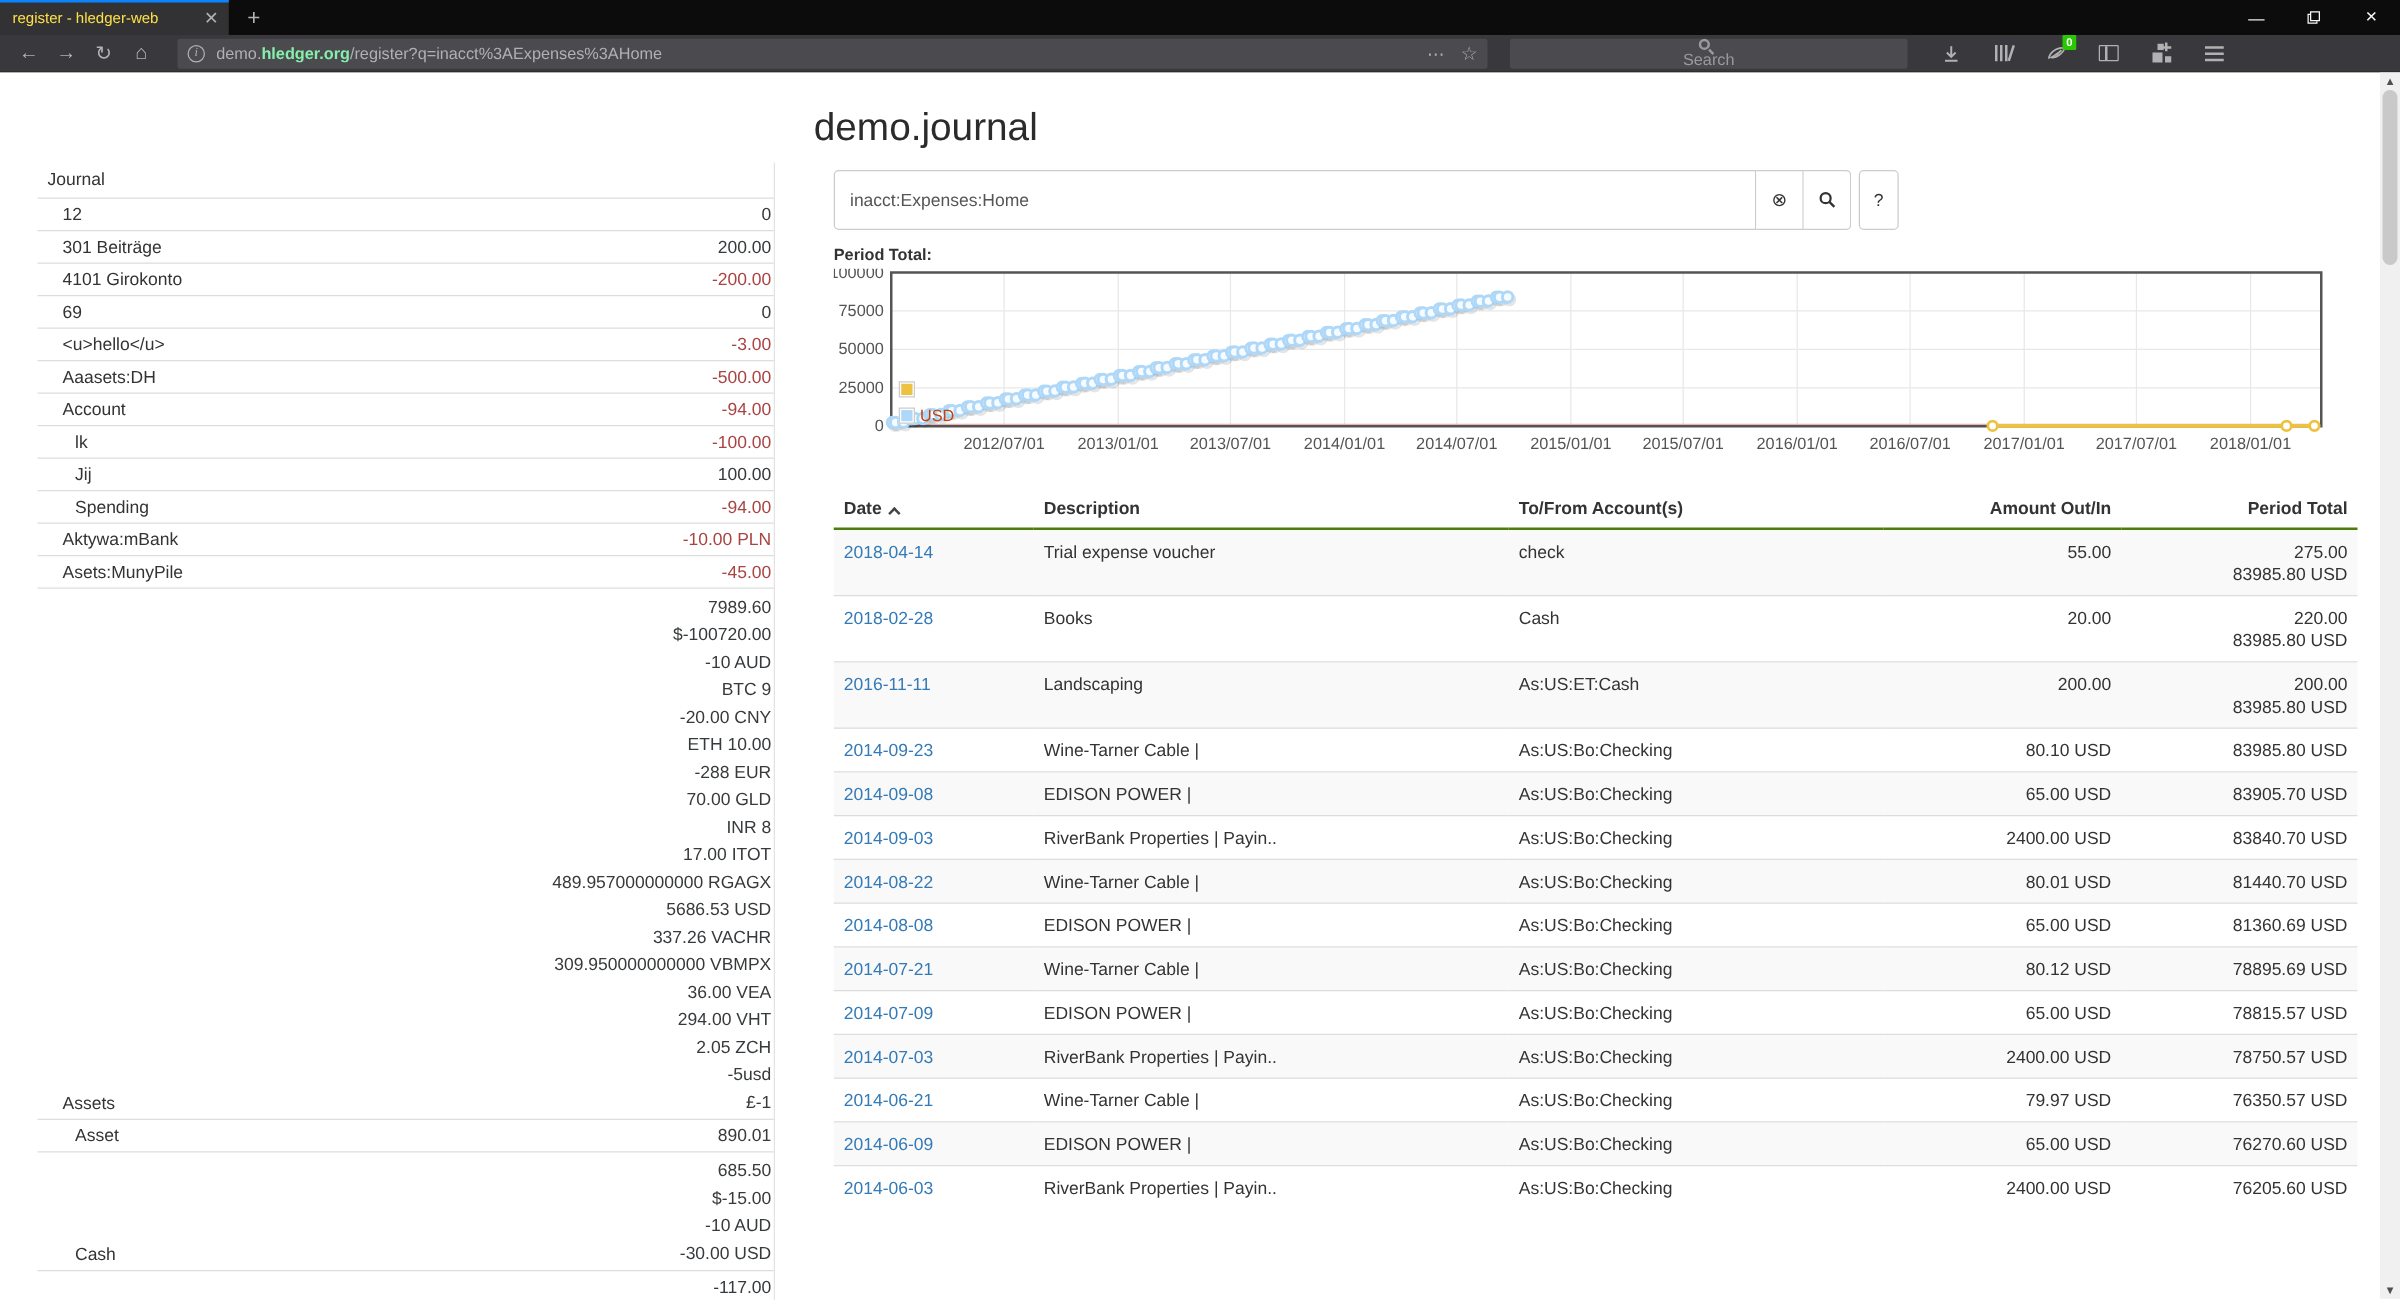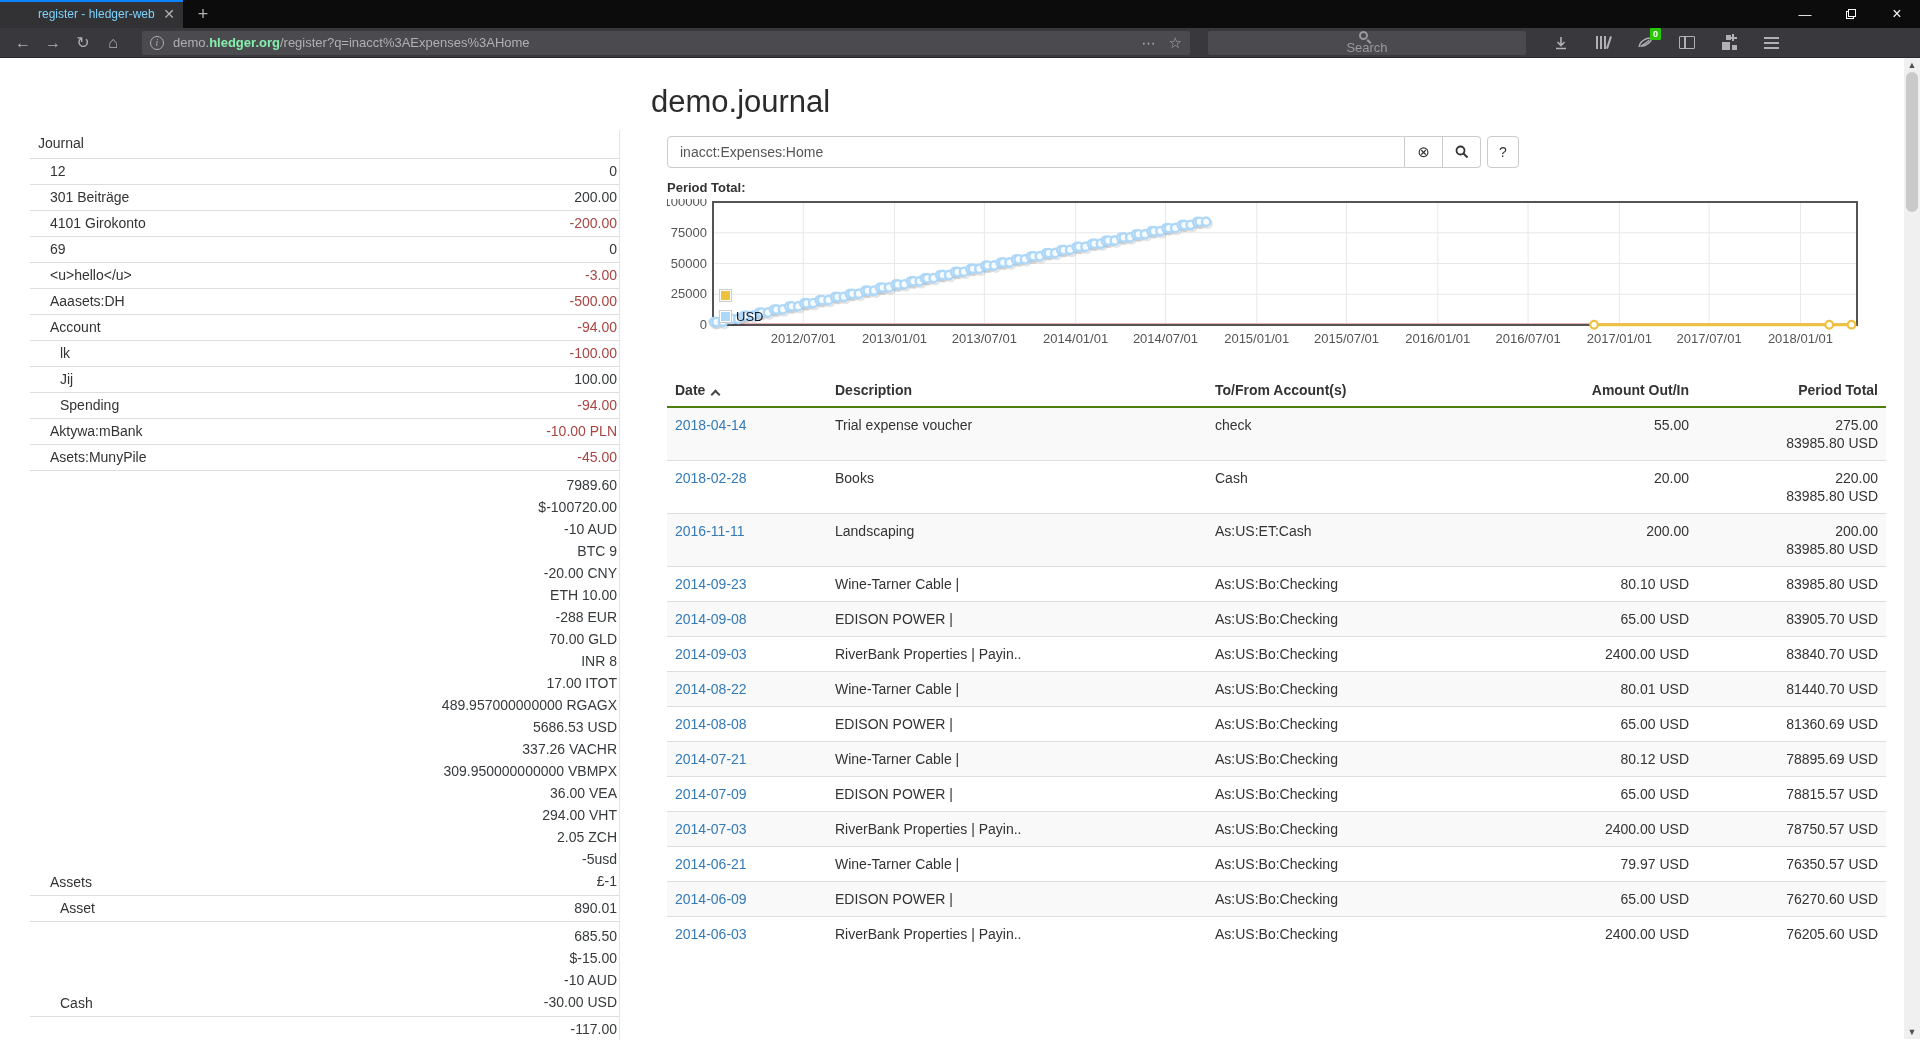--- a/index.html
+++ b/index.html
@@ -4,21 +4,21 @@
 <style>
   * { margin:0; padding:0; box-sizing:border-box; }
   html,body { width:1920px; height:1040px; overflow:hidden; background:#fff;
               font-family:"Liberation Sans", sans-serif; }
 
   
   .tabbar { height:28px; background:#0c0c0d; position:relative; }
   .tab { position:absolute; left:0; top:0; width:183px; height:28px; background:#323234;
          display:flex; align-items:center; padding:0 8px 0 10px; }
   .tab-stripe { position:absolute; left:0; top:0; width:183px; height:2px; background:#0a84ff; }
-  .tab-title { color:#7dd3fc; font-size:12px; flex:1; white-space:nowrap; overflow:hidden;margin-left:28px; }
+  .tab-title { color:#fde047; font-size:12px; flex:1; white-space:nowrap; overflow:hidden; }
   .tab-close { color:#b1b1b3; font-size:14px; margin-left:6px; cursor:default; }
   .newtab { position:absolute; left:188px; top:0; width:30px; height:28px; color:#b1b1b3;
             font-size:18px; display:flex; align-items:center; justify-content:center; }
   .wincontrols { position:absolute; right:0; top:0; height:28px; display:flex; }
   .winbtn { width:46px; height:28px; color:#f9f9fa; display:flex; align-items:center;
             justify-content:center; font-size:13px; }
   .restore-glyph { position:relative; width:10px; height:10px; }
   .restore-glyph .r1 { position:absolute; left:0; bottom:0; width:8px; height:8px; border:1px solid #f9f9fa; }
   .restore-glyph .r2 { position:absolute; right:0; top:0; width:8px; height:8px; border:1px solid #f9f9fa; background:#0c0c0d; }
 
@@ -72,37 +72,37 @@
   .sb-label { color:#333; text-decoration:none; line-height:19px; }
   .sb-amts { margin-left:auto; text-align:right; }
   .sb-amt { line-height:22px; color:#373a3c; white-space:nowrap; }
   .sb-row.single .sb-amt { line-height:19px; }
   .sb-amt.red { color:#a94442; }
   .ind1 { padding-left:20px; } .ind2 { padding-left:30px; }
 
   
   .main { position:absolute; left:667px; top:0; width:1219px; }
   .page-title { font-size:31px; color:#2b2b2b; font-weight:500; margin-top:26px; margin-left:-16px; }
-  .search-row { margin-top:16px; display:flex; align-items:stretch; height:32px; }
+  .search-row { margin-top:16px; display:flex; align-items:stretch; height:48px; }
   .search-input { width:738px; border:1px solid #ccc; border-radius:4px 0 0 4px; padding:6px 12px;
                   font-size:14px; color:#555; font-family:"Liberation Sans", sans-serif; outline:none; }
   .igbtn { width:38px; border:1px solid #ccc; border-left:none; background:#fff; color:#333;
            font-size:15px; display:flex; align-items:center; justify-content:center; cursor:pointer; }
   .igbtn.last { border-radius:0 4px 4px 0; }
   .help-btn { margin-left:6px; width:32px; border:1px solid #ccc; border-radius:4px; background:#fff;
               color:#333; font-size:14px; display:flex; align-items:center; justify-content:center; }
   .acct-title { font-size:27px; color:#2b2b2b; font-weight:500; margin-top:22px; }
   .chart-label { font-size:13px; font-weight:bold; color:#333; margin-top:12px; }
 
   .chart-wrap { position:relative; margin-top:4px; width:1196px; }
   .legend { position:absolute; left:52px; top:86px; }
   .lg-row { display:flex; align-items:center; height:21px; }
   .lg-box { width:13px; height:13px; border:1px solid #ccc; background:#fff; padding:1px; margin-right:4px; }
   .lg-box i { display:block; width:100%; height:100%; }
-  .lg-lab { font-size:13px; color:#0f172a; }
+  .lg-lab { font-size:13px; color:#c2410c; }
 
   
   .reg-table { margin-top:14px; width:1219px; border-collapse:collapse; }
   .reg-table th { text-align:left; font-size:14px; color:#333; padding:8px; border-bottom:2px solid #4d7c0f; white-space:nowrap; }
   .reg-table th.r, .reg-table td.r { text-align:right; }
   .reg-table td { padding:8px; border-top:1px solid #ddd; vertical-align:top; font-size:14px; line-height:18px; }
   .reg-table tbody tr:first-child td { border-top:none; }
   .reg-table tbody tr:nth-child(odd) { background:#f9f9f9; }
   .reg-table a.date { color:#337ab7; text-decoration:none; }
   .caret-up { display:inline-block; width:7px; height:7px; border-left:2px solid #444; border-top:2px solid #444;

